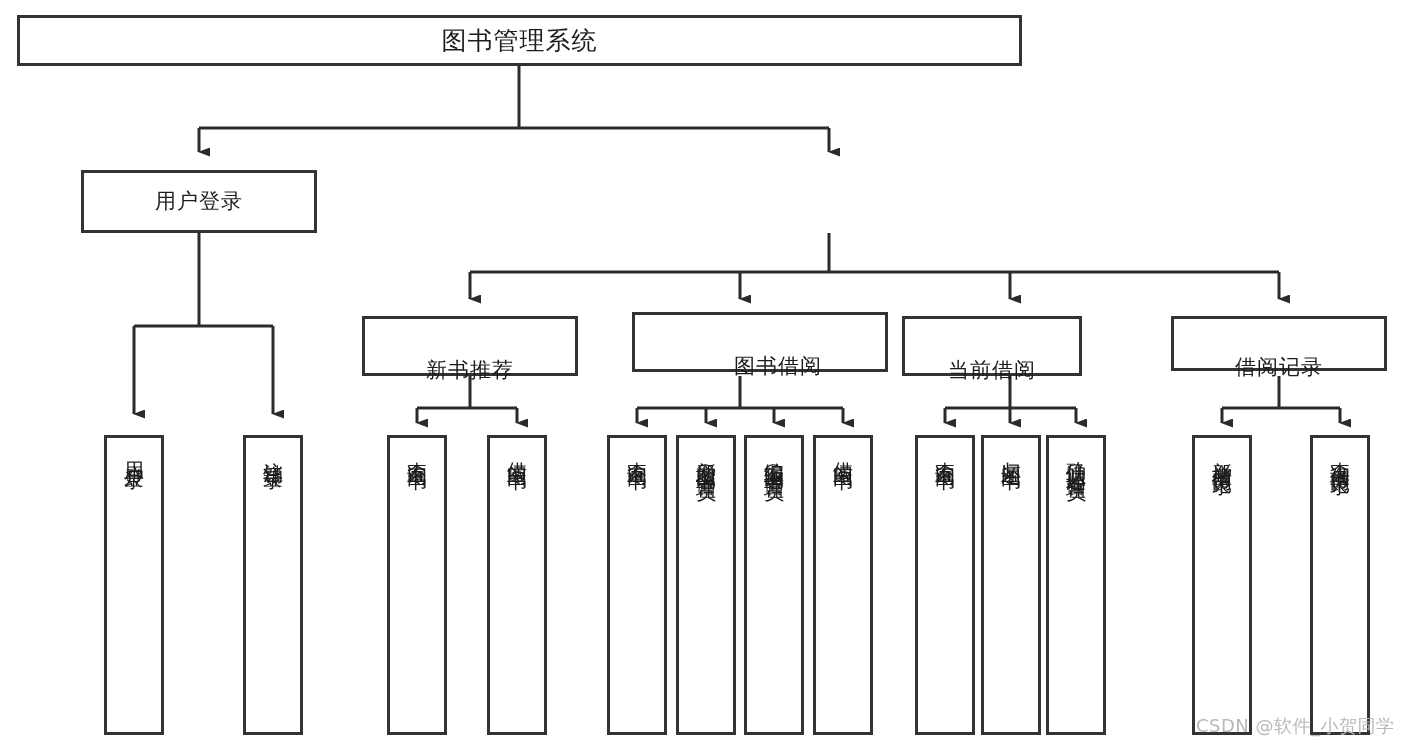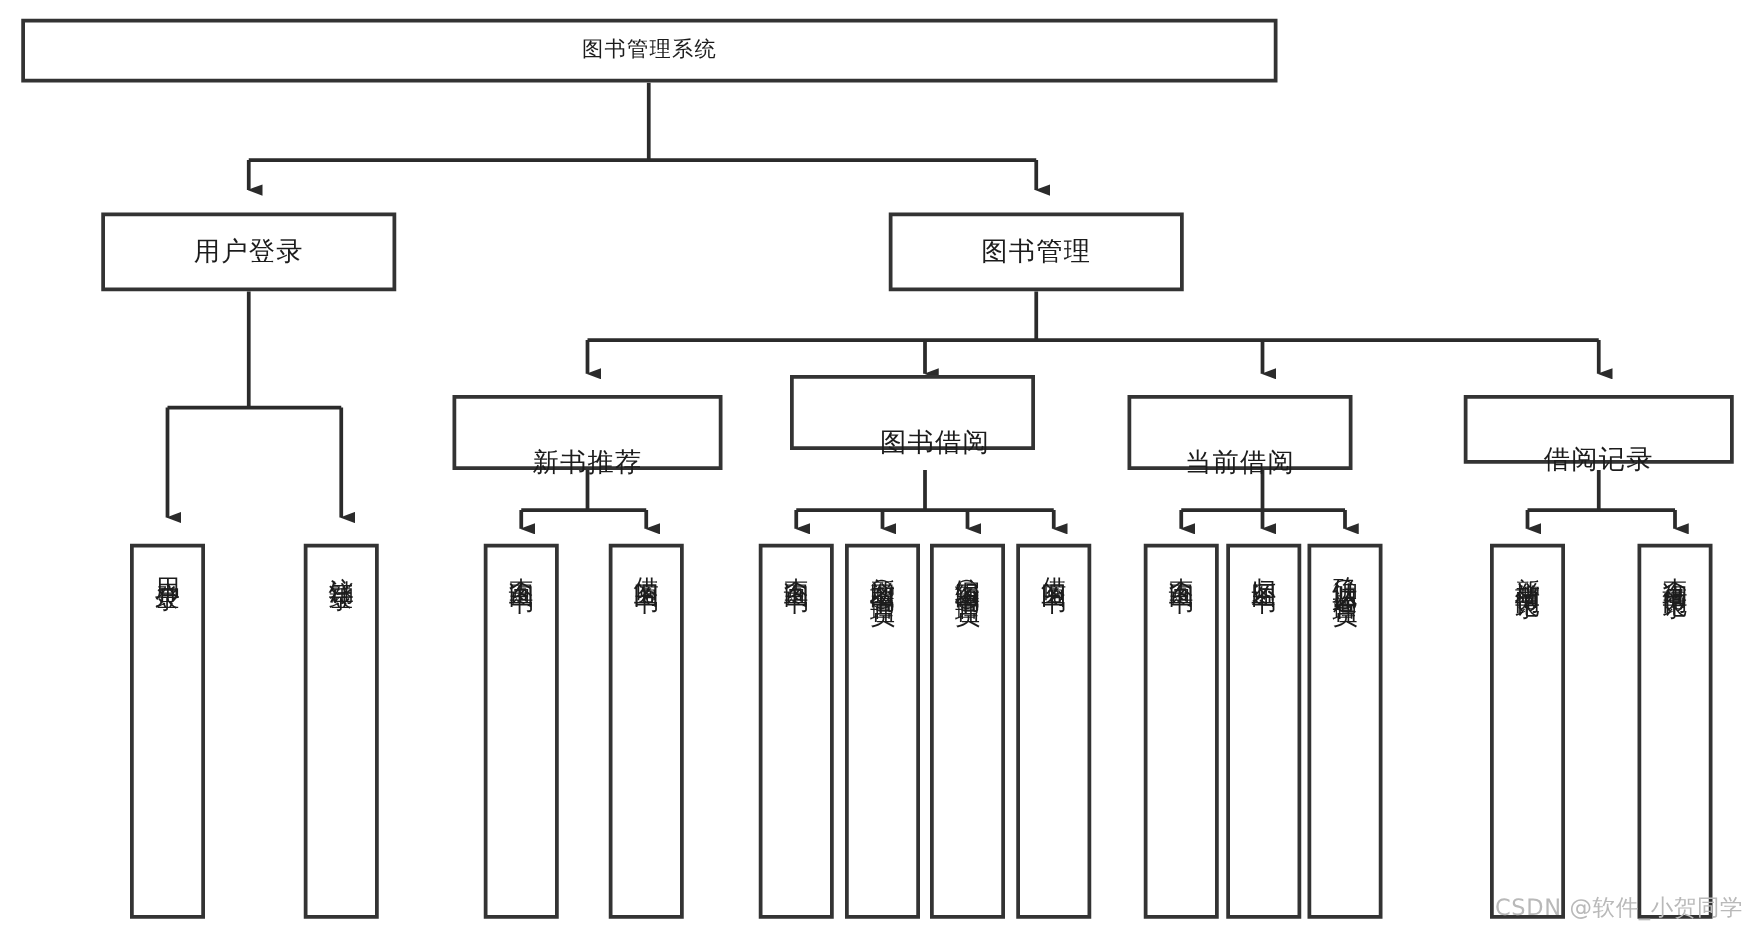--- a/index.html
+++ b/index.html
@@ -37,21 +37,21 @@
   .node.lvl3{ border-width:3px; }
   .node.leaf{ border-width:3px; align-items:flex-start; padding-top:8px; }
 
   .node .label{
     font-size:21px;
     line-height:1.25;
     color:#1c1c1c;
     letter-spacing:1px;
     white-space:nowrap;
   }
-  .node.lvl1 .label{ font-size:17px; }
+  .node.lvl1 .label{ font-size:25px; }
   .node.lvl2 .label{ font-size:21px; }
   .node.lvl3 .label{ font-size:21px;margin-top:48px; }
 
   .node.leaf .label{
     writing-mode:vertical-rl;
     text-orientation:upright;
     font-size:20px;
     line-height:1.45;
     letter-spacing:3px;
     white-space:normal;
@@ -125,29 +125,26 @@
   </svg>
 
   <div class="node lvl1" style="left:17px; top:15px; width:1005px; height:51px;">
     <span class="label">图书管理系统</span>
   </div>
 
   <div class="node lvl2" style="left:81px; top:170px; width:236px; height:63px;">
     <span class="label">用户登录</span>
   </div>
 
-  <div class="node lvl2" style="left:711px; top:170px; width:236px; height:63px;">
-    <span class="label">图书管理</span>
-  </div>
 
   <div class="node lvl3" style="left:362px; top:316px; width:216px; height:60px;">
     <span class="label">新书推荐</span>
   </div>
 
-  <div class="node lvl3" style="left:632px; top:300px; width:196px; height:60px;padding-left:36px;">
+  <div class="node lvl3" style="left:632px; top:312px; width:256px; height:60px;padding-left:36px;">
     <span class="label">图书借阅</span>
   </div>
 
   <div class="node lvl3" style="left:902px; top:316px; width:180px; height:60px;">
     <span class="label">当前借阅</span>
   </div>
 
   <div class="node lvl3" style="left:1171px; top:316px; width:216px; height:55px;">
     <span class="label">借阅记录</span>
   </div>

